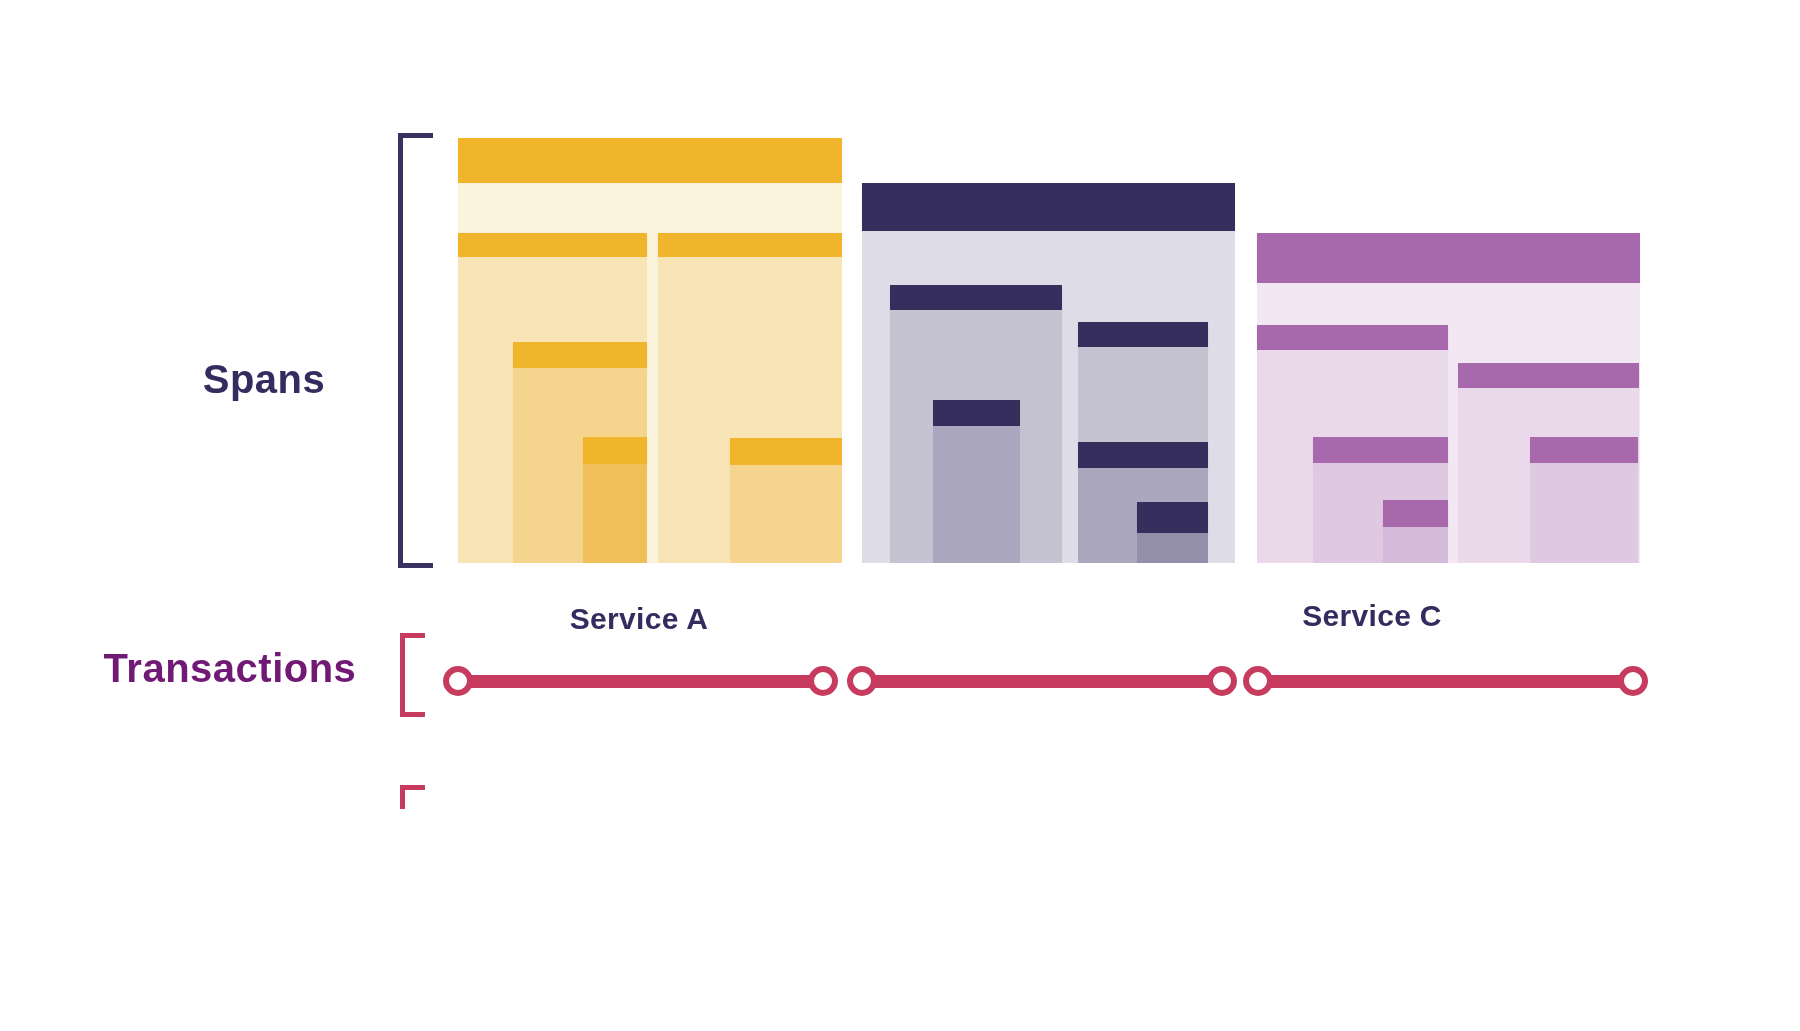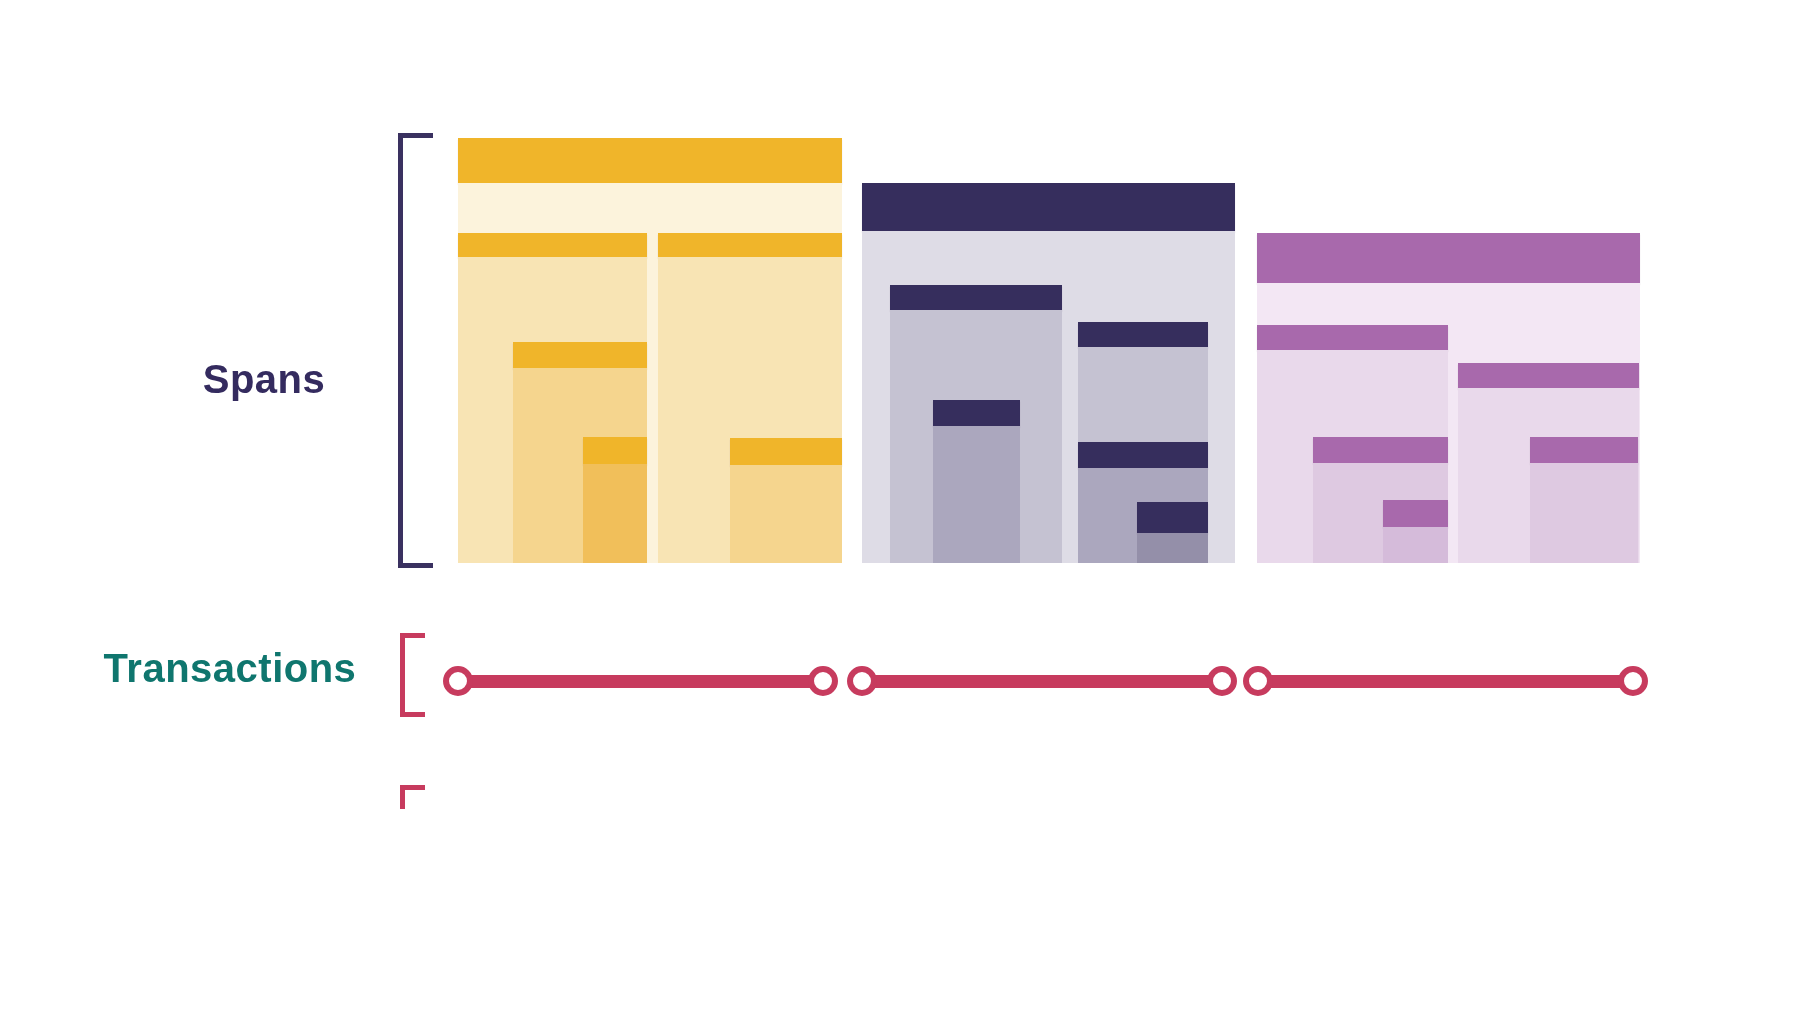--- a/index.html
+++ b/index.html
@@ -2,21 +2,21 @@
 <html><head>
 <meta charset="utf-8">
 <style>
   html,body{margin:0;padding:0;background:#ffffff;}
   .canvas{
     position:relative;width:1800px;height:809px;background:#ffffff;
     font-family:"Liberation Sans",sans-serif;overflow:hidden;
   }
   .lbl{position:absolute;font-weight:700;color:#342B5F;text-align:center;}
   .lbl-big{font-size:40px;line-height:46px;letter-spacing:.5px;}
-  .lbl-red{color:#0f766e;}
+  .lbl-red{color:#701a75;}
   .lbl-svc{font-size:30px;line-height:36px;letter-spacing:.3px;}
 
   .block{position:absolute;}
   .node{position:absolute;display:flex;flex-direction:column;}
   .hd{width:100%;box-shadow:0 2px 1px rgba(95,70,95,0.16);}
   .bd{flex:1;background-image:radial-gradient(rgba(255,255,255,0.30) 1px,transparent 1.5px);background-size:7px 7px;}
 
   .bracket{position:absolute;box-sizing:border-box;
     border-left:5px solid #3A3160;border-top:5px solid #3A3160;border-bottom:5px solid #3A3160;}
   .bracket-red{border-color:#C73B5E;}
@@ -112,20 +112,22 @@
     <div class="node" style="left:273px;top:204px;width:108px;bottom:0;">
       <div class="hd c-acc" style="height:26px;"></div>
       <div class="bd c2"></div>
     </div>
     <div class="node" style="left:126px;top:267px;width:65px;bottom:0;">
       <div class="hd c-acc" style="height:27px;"></div>
       <div class="bd c3"></div>
     </div>
   </div>
 
+  <div class="lbl lbl-svc" style="left:489px;top:601px;width:300px;">Service A</div>
+  <div class="lbl lbl-svc" style="left:1222px;top:598px;width:300px;">Service C</div>
 
   <div class="lbl lbl-big lbl-red" style="left:80px;top:645px;width:300px;">Transactions</div>
   <div class="bracket bracket-red" style="left:400px;top:633px;width:25px;height:84px;"></div>
 
   <div class="tline" style="left:458px;top:675px;width:365px;"></div>
   <div class="tline" style="left:862px;top:675px;width:360px;"></div>
   <div class="tline" style="left:1258px;top:675px;width:375px;"></div>
 
   <div class="dot" style="left:443px;top:666px;"></div>
   <div class="dot" style="left:808px;top:666px;"></div>

